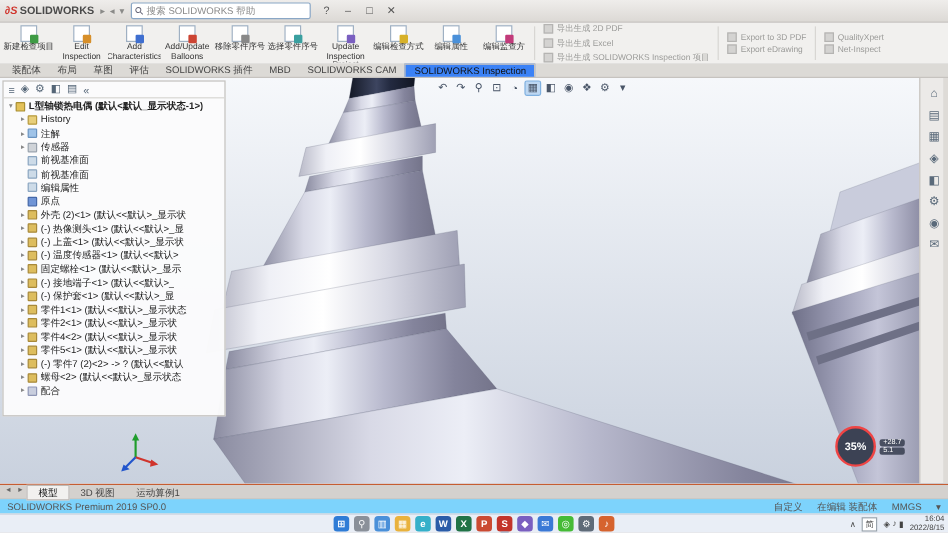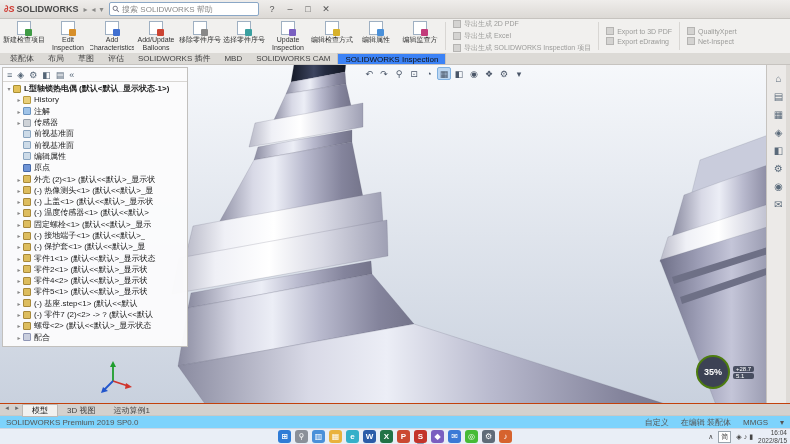--- a/index.html
+++ b/index.html
@@ -74,21 +74,21 @@
 
   
   .rightstrip{position:absolute;right:0;top:0;bottom:0;width:24px;background:#eceae8;
               border-left:1px solid #c6c3bf;box-shadow:inset -4px 0 0 #dedbd7;
               display:flex;flex-direction:column;align-items:center;padding-top:8px;gap:7px;
               font-size:10px;color:#5a6a7a}
 
   .triad{position:absolute;left:96px;top:291px}
 
   .perf{position:absolute;left:696px;top:290px;display:flex;align-items:center;gap:3px}
-  .perfcirc{width:34px;height:34px;border-radius:50%;background:#3c4254;border:2px solid #4d7c0f;
+  .perfcirc{width:34px;height:34px;border-radius:50%;background:#3c4254;border:2px solid #ef4444;
             color:#fff;display:flex;align-items:center;justify-content:center;font-size:9px;font-weight:bold}
   .perfside{display:flex;flex-direction:column;gap:1px;font-size:6px;color:#fff}
   .perfside span{background:rgba(60,66,84,.9);padding:0 3px;border-radius:2px;white-space:nowrap}
 
   
   .modeltabs{height:12px;background:#d4d1ce;display:flex;align-items:flex-start;padding-left:2px;
              border-top:1px solid #c2410c;font-size:8px}
   .mtarrow{width:10px;display:flex;align-items:center;justify-content:center;color:#666;font-size:7px}
   .mtab{padding:0 9px;display:flex;align-items:center;color:#444;white-space:nowrap}
   .mtab.active{background:#f2f1ef;border:1px solid #bdbab6;color:#111}
@@ -442,25 +442,20 @@
               <span class="ticon ti-part"></span>
               <span class="ttext">零件4&lt;2&gt; (默认&lt;&lt;默认&gt;_显示状</span>
             </div>
 
             <div class="trow lv1">
               <span class="texp">▸</span>
               <span class="ticon ti-part"></span>
               <span class="ttext">零件5&lt;1&gt; (默认&lt;&lt;默认&gt;_显示状</span>
             </div>
 
-            <div class="trow lv1">
-              <span class="texp">▸</span>
-              <span class="ticon ti-part"></span>
-              <span class="ttext">(-) 基座.step&lt;1&gt; (默认&lt;&lt;默认</span>
-            </div>
 
             <div class="trow lv1">
               <span class="texp">▸</span>
               <span class="ticon ti-part"></span>
               <span class="ttext">(-) 零件7 (2)&lt;2&gt; -&gt; ? (默认&lt;&lt;默认</span>
             </div>
 
             <div class="trow lv1">
               <span class="texp">▸</span>
               <span class="ticon ti-part"></span>

